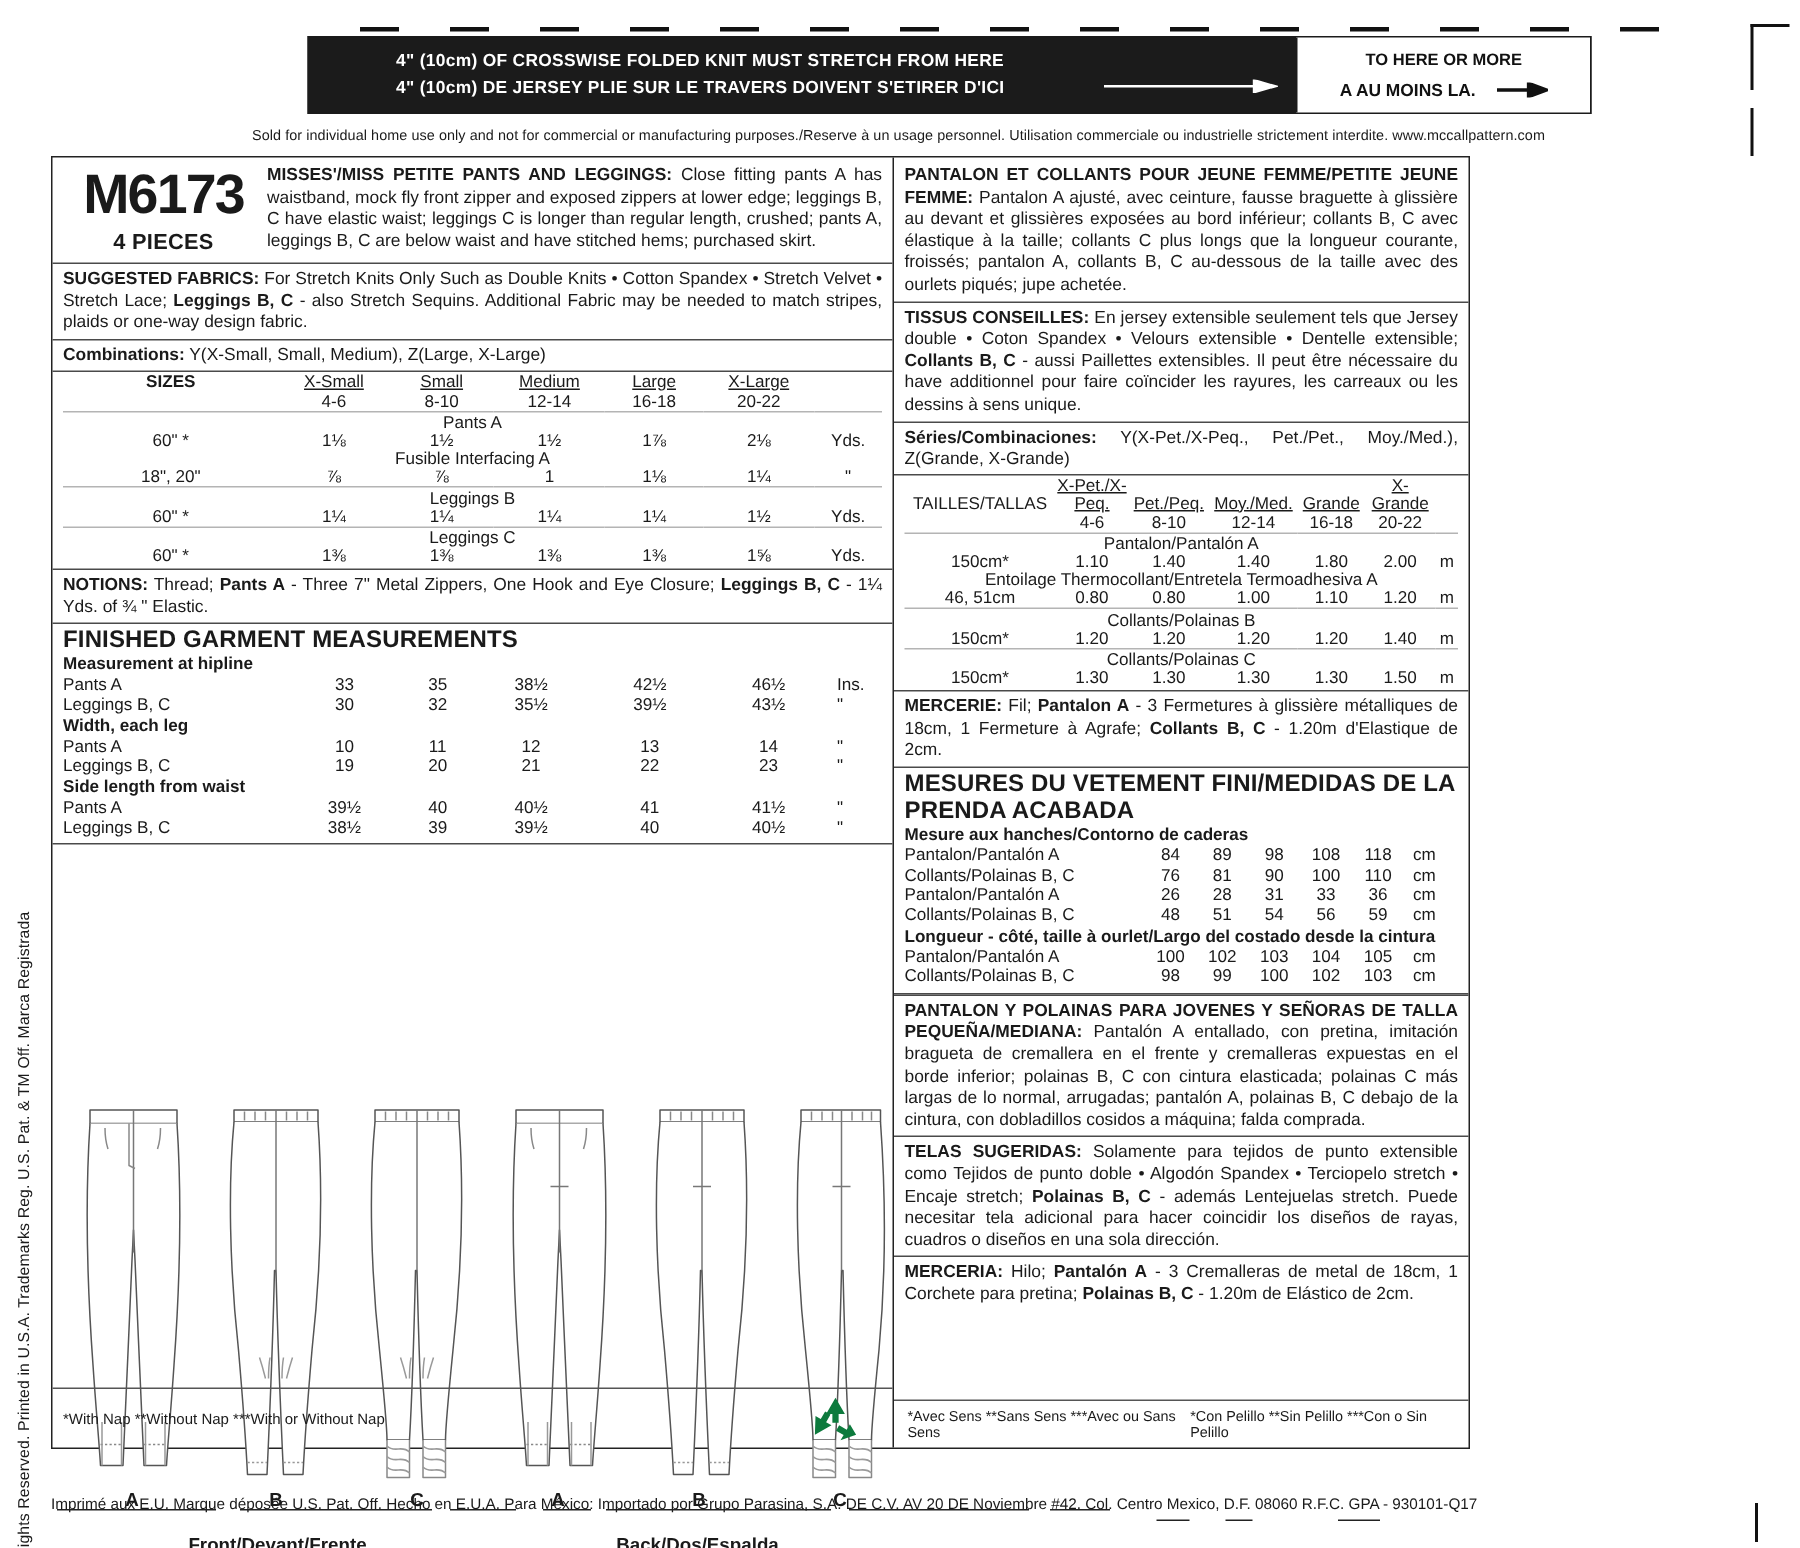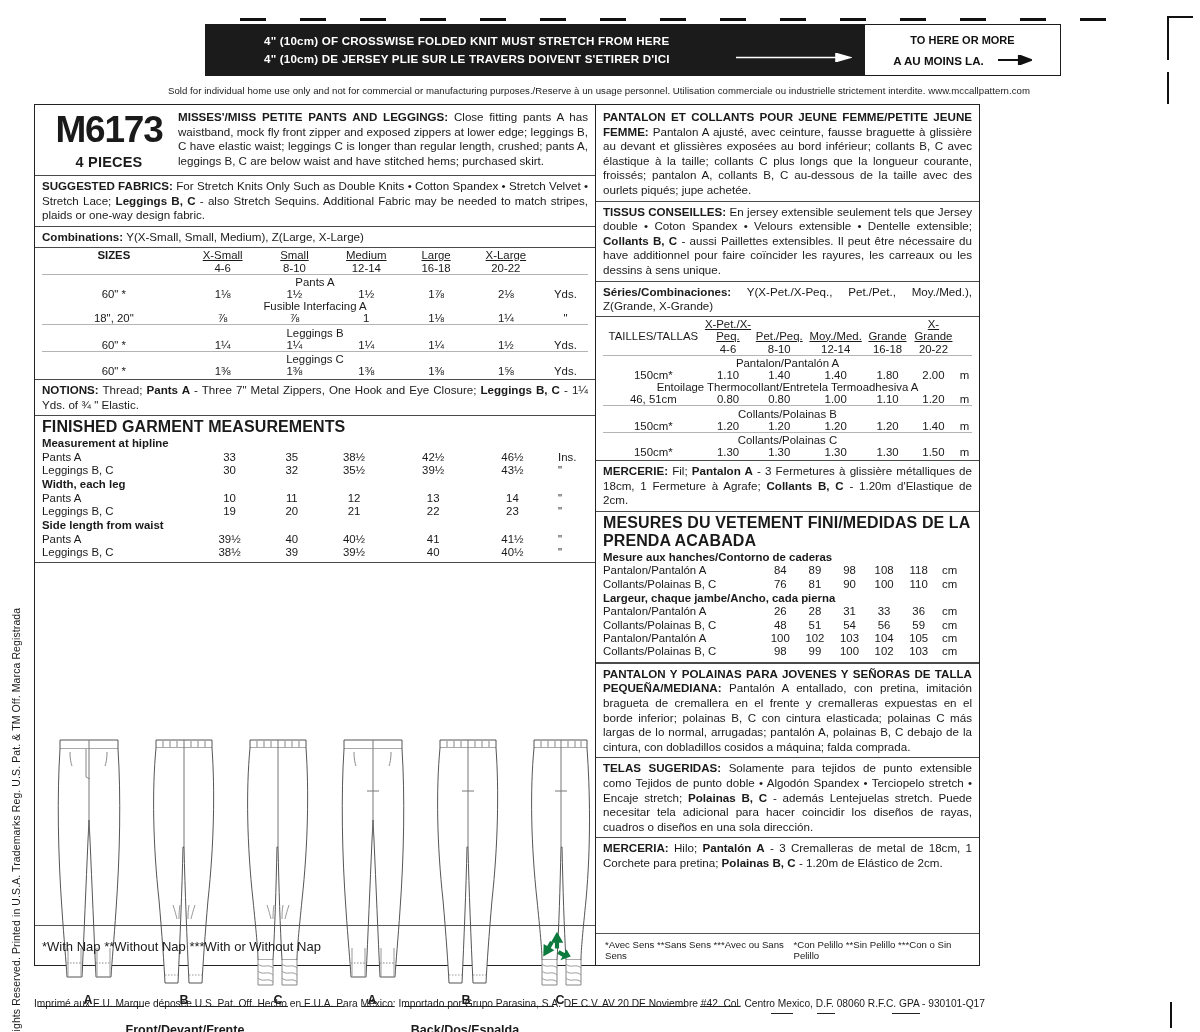--- a/index.html
+++ b/index.html
@@ -103,21 +103,21 @@
 
   
   .draw-area { position:absolute; left:0; right:0; top:600px; bottom:44px; }
   .draw-cap { text-align:center; font-size:12.5px; font-weight:bold; }
   .fig-letter { font-size:12.5px; font-weight:bold; text-align:center; }
 
   
   .notes-left {
     position:absolute; left:0; bottom:0; width:100%;
     border-top:1.2px solid #555; padding:5px 7px 4px 7px;
-    font-size:13px; display:flex; align-items:center; justify-content:space-between;
+    font-size:10px; display:flex; align-items:center; justify-content:space-between;
   }
   .notes-right {
     position:absolute; left:0; bottom:0; width:100%;
     border-top:1.2px solid #555; padding:5px 9px 4px 9px;
     font-size:9.6px; display:flex; align-items:center; justify-content:space-between;
   }
 
   
   .footer {
     position:absolute; left:34px; top:998px; width:1130px;
@@ -597,42 +597,42 @@
           <tr>
             <td class="lab">Collants/Polainas B, C</td>
             <td>76</td>
             <td>81</td>
             <td>90</td>
             <td>100</td>
             <td>110</td>
             <td class="u2">cm</td>
           </tr>
 
-          <tr class="grprow">
-                <td colspan="7">Largeur, chaque jambe/Ancho, cada pierna</td>
-              </tr>
           <tr>
             <td class="lab">Pantalon/Pantalón A</td>
             <td>26</td>
             <td>28</td>
             <td>31</td>
             <td>33</td>
             <td>36</td>
             <td class="u2">cm</td>
           </tr>
           <tr>
             <td class="lab">Collants/Polainas B, C</td>
             <td>48</td>
             <td>51</td>
             <td>54</td>
             <td>56</td>
             <td>59</td>
             <td class="u2">cm</td>
           </tr>
 
+          <tr class="grprow">
+                <td colspan="7">Longueur - côté, taille à ourlet/Largo del costado desde la cintura</td>
+              </tr>
           <tr>
             <td class="lab">Pantalon/Pantalón A</td>
             <td>100</td>
             <td>102</td>
             <td>103</td>
             <td>104</td>
             <td>105</td>
             <td class="u2">cm</td>
           </tr>
           <tr>

